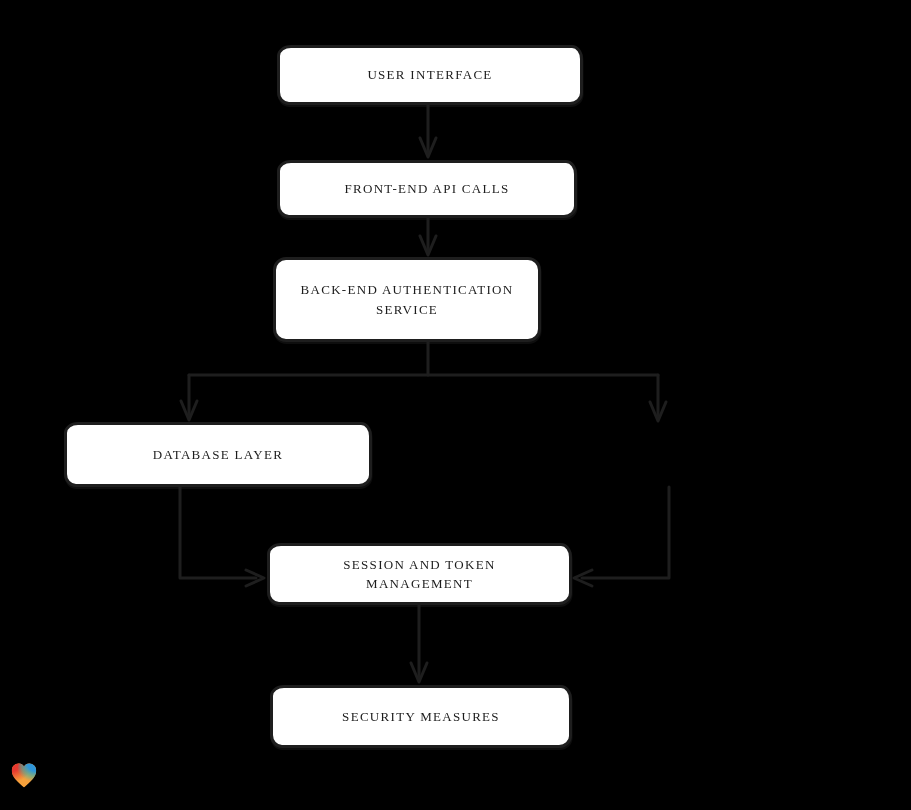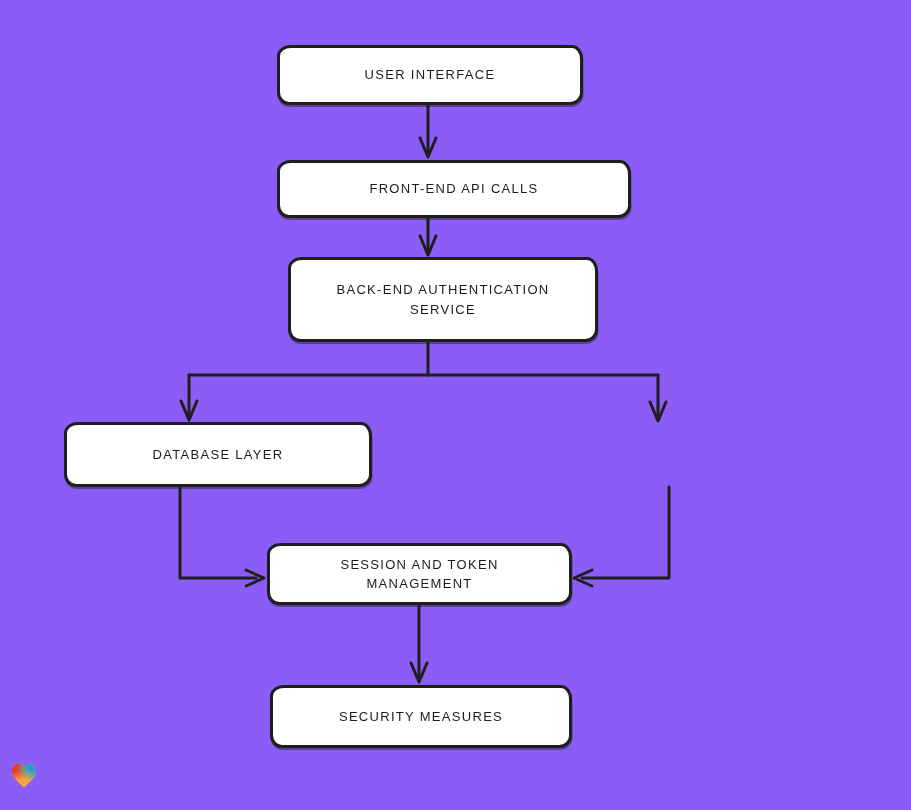--- a/index.html
+++ b/index.html
@@ -1,21 +1,21 @@
 <!DOCTYPE html>
 <html><head>
 <meta charset="utf-8">
 <style>
   html, body { margin: 0; padding: 0; background: #ffffff; }
   .canvas {
     position: relative;
     width: 911px;
     height: 810px;
-    background: #8b5cf6;
-    font-family: Liberation Sans, sans-serif;
+    background: #000000;
+    font-family: Liberation Serif, serif;
     overflow: hidden;
   }
   
   .connectors {
     position: absolute;
     left: 0; top: 0;
     width: 911px; height: 810px;
     pointer-events: none;
   }
   .connectors path {
@@ -40,22 +40,22 @@
   }
   .node .label {
     font-size: 13px;
     letter-spacing: 1.3px;
     line-height: 1.5;
     color: #1c1c1c;
     text-transform: uppercase;
   }
   .nowrap .label { white-space: nowrap; }
   #n1 { left: 277px; top: 45px;  width: 306px; height: 60px; }
-  #n2 { left: 277px; top: 160px; width: 354px; height: 58px; }
-  #n3 { left: 288px; top: 257px; width: 310px; height: 85px; }
+  #n2 { left: 277px; top: 160px; width: 300px; height: 58px; }
+  #n3 { left: 273px; top: 257px; width: 268px; height: 85px; border-radius: 13px; }
   #n4 { left: 64px;  top: 422px; width: 308px; height: 65px; }
   #n5 { left: 452px; top: 423px; width: 307px; height: 64px; }
   #n6 { left: 267px; top: 543px; width: 305px; height: 62px; }
   #n7 { left: 270px; top: 685px; width: 302px; height: 63px; }
   #n3 .label { max-width: 250px; }
   #n6 .label { max-width: 225px; }
   
   .logo {
     position: absolute;
     left: 10px;

